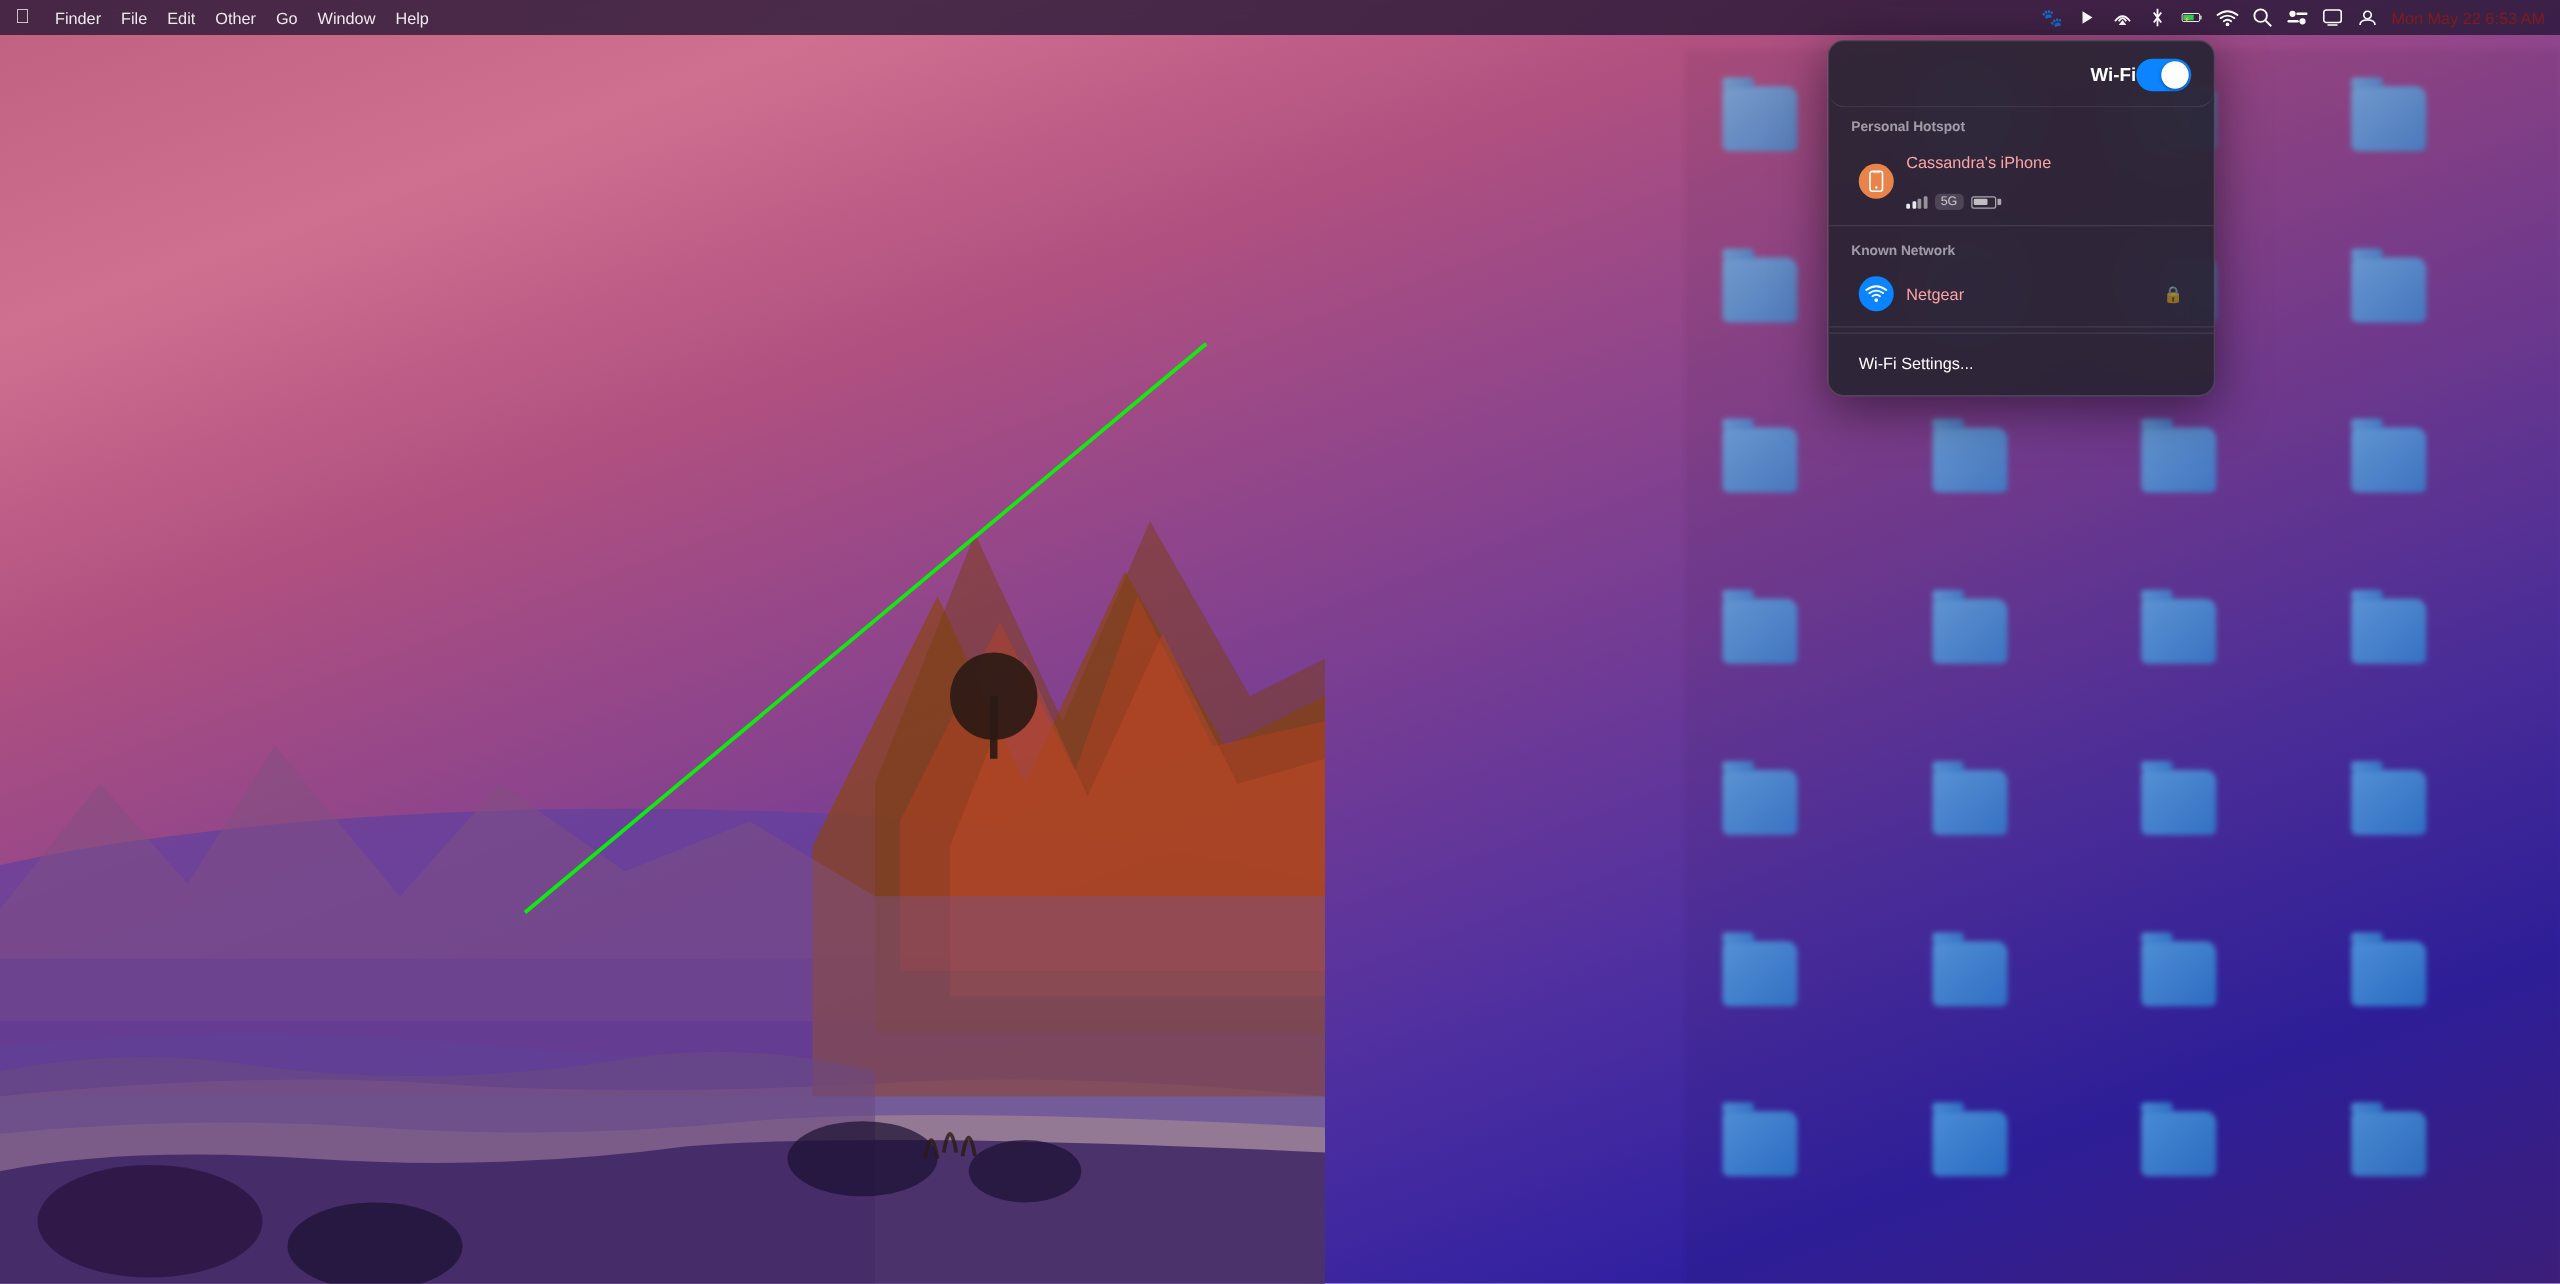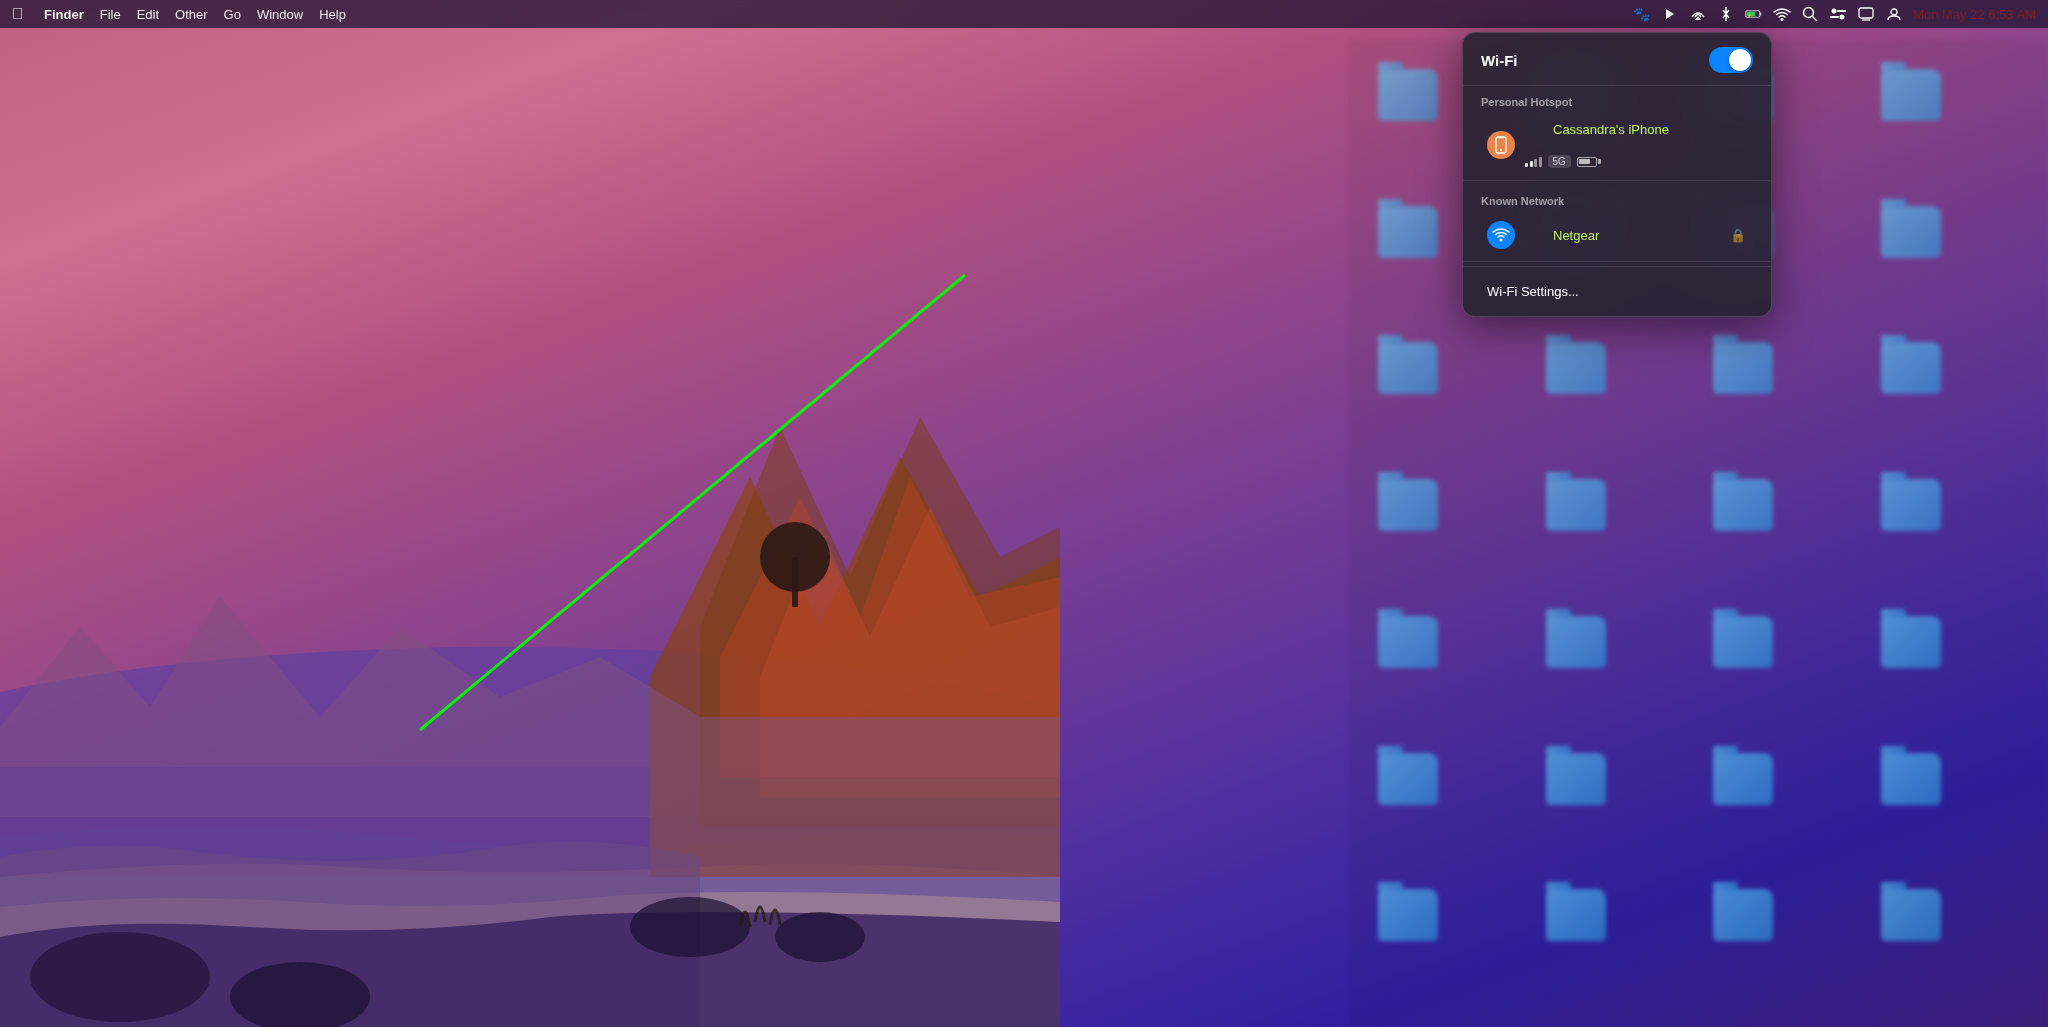--- a/index.html
+++ b/index.html
@@ -94,21 +94,21 @@
 
     .menu-item {
       color: white;
       font-size: 13px;
       cursor: pointer;
       white-space: nowrap;
       opacity: 0.9;
     }
 
     .menu-item.bold {
-      font-weight: 700;
+      font-weight: 400;
     }
 
     .apple-logo {
       font-size: 16px;
       margin-right: 4px;
     }
 
     .menubar-icon {
       width: 18px;
       height: 18px;
@@ -138,23 +138,24 @@
       overflow: hidden;
       z-index: 200;
       border: 1px solid rgba(255,255,255,0.15);
       box-shadow: 0 10px 40px rgba(0,0,0,0.5);
     }
 
     
     #wifi-header {
       display: flex;
       align-items: center;
-      justify-content: space-between;
+      justify-content: flex-end;
       padding: 14px 18px 12px;
       border-bottom: 1px solid rgba(255,255,255,0.1);
+      border-radius: 13px;
     }
 
     #wifi-title {
       font-size: 15px;
       font-weight: 600;
       color: white;
     }
 
     
     .toggle-switch {
@@ -218,23 +219,22 @@
     }
 
     .network-info {
       flex: 1;
       display: flex;
       flex-direction: column;
     }
 
     .network-name {
       font-size: 13px;
-      color: #bef264;
+      color: #fca5a5;
       font-weight: 400;
-      margin-left: 28px;
     }
 
     .network-meta {
       display: flex;
       align-items: center;
       gap: 6px;
       margin-top: 18px;
       text-align: center;
     }
 

